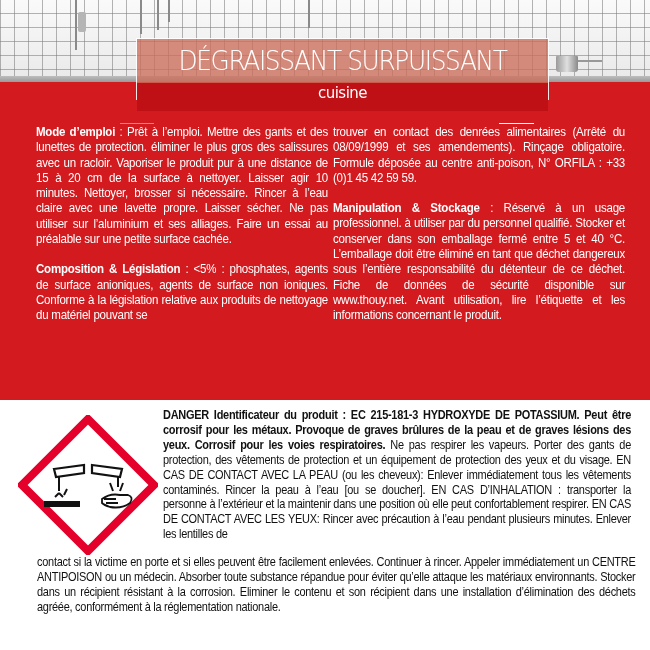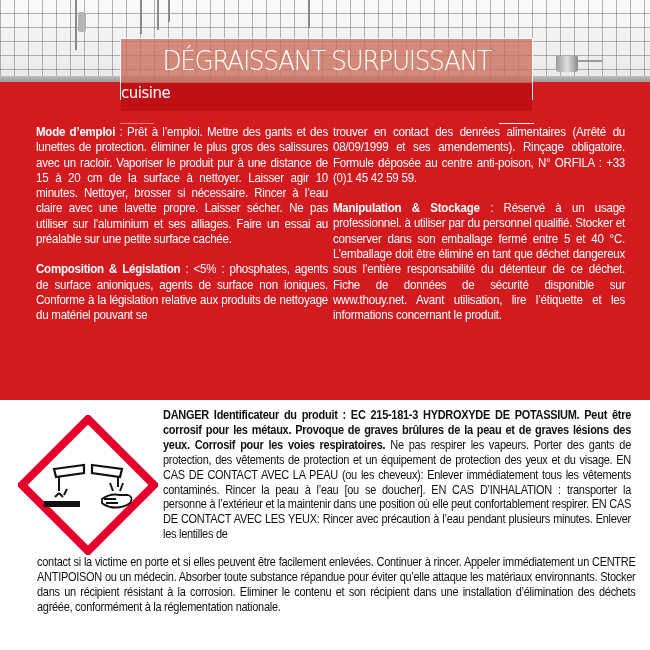--- a/index.html
+++ b/index.html
@@ -29,39 +29,39 @@
   }
   .pan-handle { position: absolute; left: 578px; top: 60px; width: 24px; height: 2px; background: #999; }
 
   .red-band {
     position: absolute; left: 0; top: 82px; width: 650px; height: 318px;
     background: #d21a1f;
   }
 
   
   .title-box {
-    position: absolute; left: 120px; top: 38px; width: 413px; height: 62px;
+    position: absolute; left: 136px; top: 38px; width: 413px; height: 62px;
     border: 1px solid rgba(255,255,255,0.9);
   }
   .title-top {
     position: absolute; left: 0; top: 0; width: 411px; height: 44px;
     background: rgba(205,110,90,0.78);
   }
   .title-bottom {
     position: absolute; left: 0; top: 44px; width: 411px; height: 28px;
     background: #bf1115;
   }
   .title-text {
     position: absolute; left: 0; top: 6px; width: 411px; text-align: center;
     font-family: "DejaVu Sans", sans-serif; font-weight: 300;
     font-size: 27px; letter-spacing: -1.5px; color: #ffffff; line-height: 32px;
     transform: scaleX(0.92); transform-origin: center;
   }
   .subtitle-text {
-    position: absolute; left: 0; top: 45px; width: 411px; text-align: left;
+    position: absolute; left: 0; top: 45px; width: 411px; text-align: center;
     font-family: "DejaVu Sans", sans-serif; font-size: 15px; color: #ffffff;
     letter-spacing: -0.5px;
   }
   .corner-line { position: absolute; height: 1px; background: #ffffff; }
 
   
   .col {
     position: absolute; top: 125px; width: 210px; color: #ffffff;
     font-family: "Liberation Sans", sans-serif; font-size: 12.4px; line-height: 15.3px;
     text-align: justify; letter-spacing: -0.25px;

